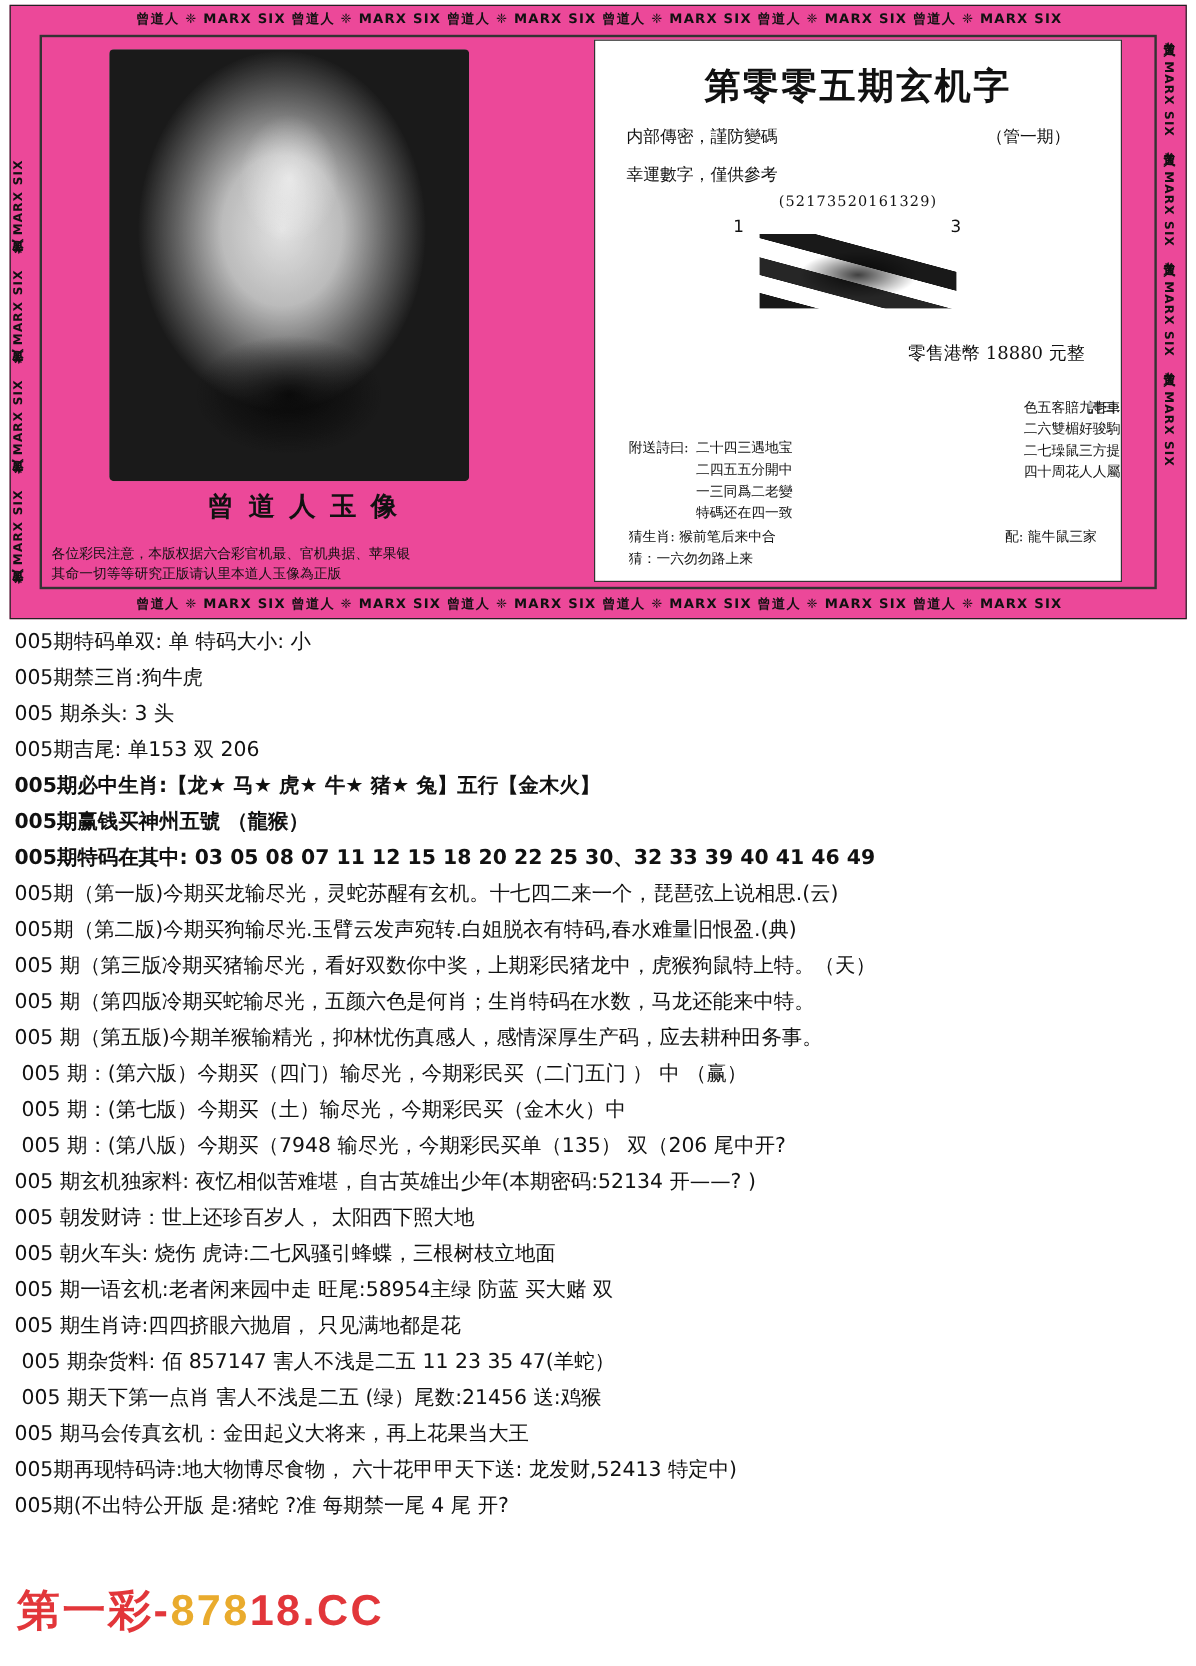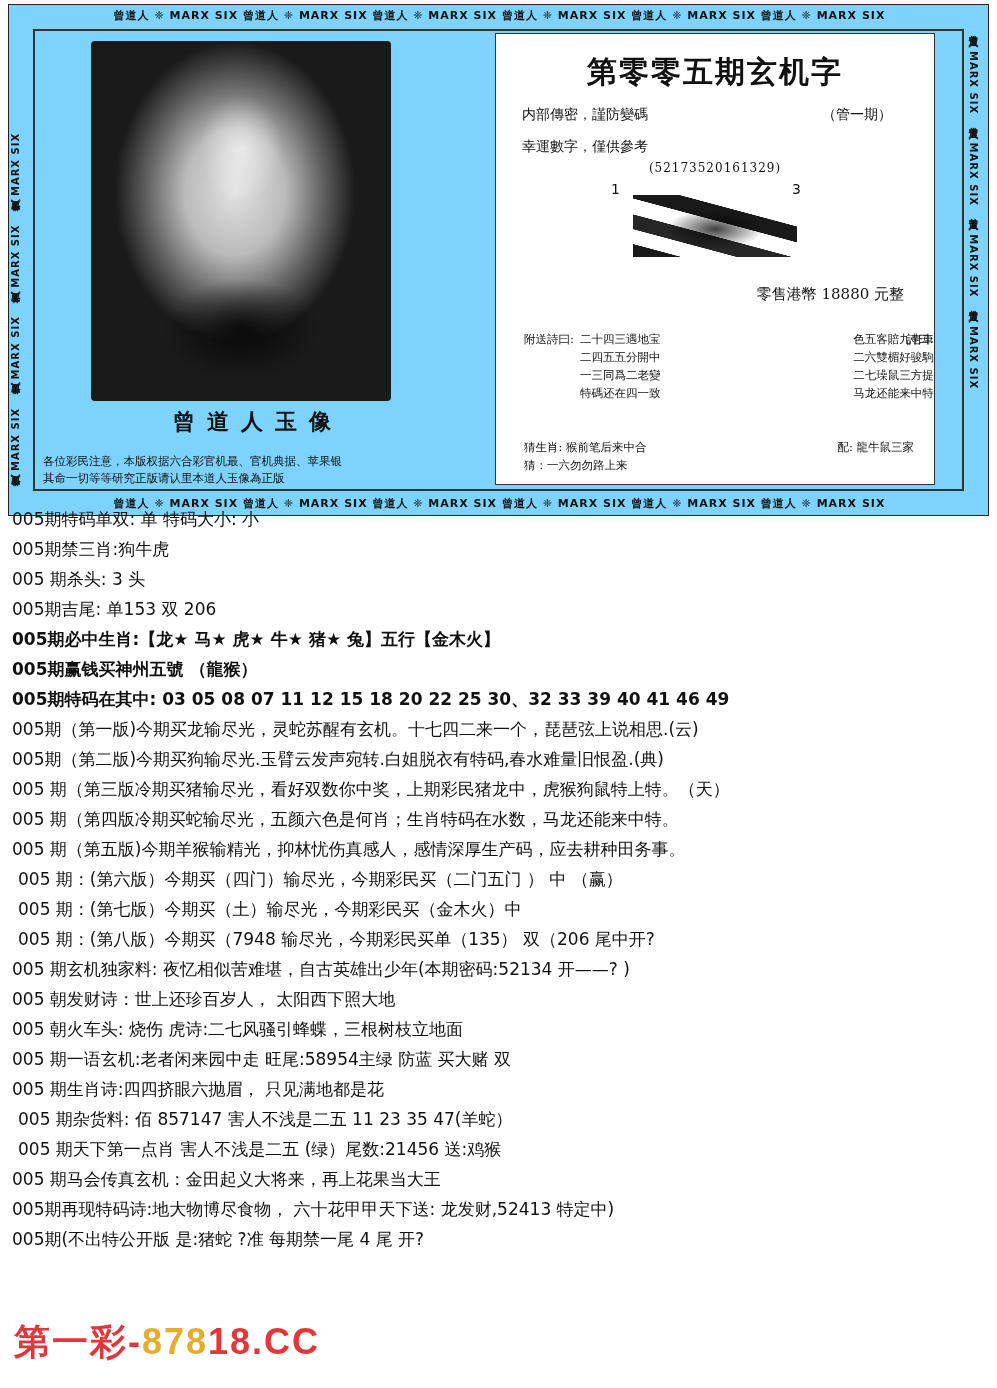--- a/index.html
+++ b/index.html
@@ -9,21 +9,21 @@
     font-family:"DejaVu Sans","Liberation Sans",sans-serif;
     color:#111;
     overflow:hidden;
     position:relative;
   }
   
   .poster{
     position:absolute;left:8px;top:4px;width:981px;height:512px;
     border:1px solid #222;
     box-sizing:border-box;
-    background:#7dd3fc;
+    background:#ec4899;
   }
   .border-strip{
     position:absolute;
     font-family:"DejaVu Sans","Liberation Sans",sans-serif;
     font-size:11px;font-weight:bold;letter-spacing:1px;
     color:#111;white-space:nowrap;overflow:hidden;
   }
   .bs-top{left:0;top:0;width:981px;height:22px;line-height:22px;text-align:center;}
   .bs-bottom{left:0;bottom:0;width:981px;height:22px;line-height:22px;text-align:center;}
   .bs-left{left:0;top:22px;width:22px;height:468px;}
@@ -105,31 +105,31 @@
   .rb-price{
     text-align:right;padding-right:30px;margin-top:14px;font-size:15px;
     font-family:"DejaVu Serif","Liberation Serif",serif;
   }
   .rb-poem{
     position:absolute;left:0;top:296px;width:440px;
     font-size:11.5px;line-height:18px;
     font-family:"DejaVu Serif","Liberation Serif",serif;
   }
   .rb-poem .col{display:inline-block;vertical-align:top;}
-  .rb-poem .c1{width:228px;padding-left:28px;box-sizing:border-box;}
+  .rb-poem .c1{width:228px;padding-left:28px;box-sizing:border-box;margin-top:34px;}
   .rb-poem .c2{width:206px;text-align:right;}
   .rb-bottom{
     position:absolute;left:28px;bottom:10px;width:390px;font-size:11.5px;line-height:18px;
     font-family:"DejaVu Serif","Liberation Serif",serif;
   }
   .rb-bottom .r{float:right;}
 
   
   .body-text{
-    position:absolute;left:12px;top:504px;width:975px;
+    position:absolute;left:12px;top:520px;width:975px;
   }
   .row{
     font-size:17px;line-height:30px;white-space:nowrap;color:#111;
     font-family:"DejaVu Sans","Liberation Sans",sans-serif;
   }
   .row.bold{font-weight:bold;}
   .pad1{padding-left:6px;}
 
   .watermark{
     position:absolute;left:14px;top:1318px;width:620px;height:58px;
@@ -192,21 +192,21 @@
           <div>一三同爲二老變</div>
           <div>特碼还在四一致</div>
         </div>
       </div>
       <div class="col c2">
         <div>詩曰:</div>
         <div style="padding-left:38px;margin-top:-18px;">
           <div>色五客賠九壱車</div>
           <div>二六雙楣好骏駒</div>
           <div>二七璪鼠三方提</div>
-          <div>马龙还能来中特</div>
+          <div>四十周花人人屬</div>
         </div>
       </div>
     </div>
 
     <div class="rb-bottom">
       <div>
         <span class="r">配: 龍牛鼠三家</span>
         <span>猜生肖: 猴前笔后来中合</span>
       </div>
       <div>猜：一六勿勿路上来</div>

